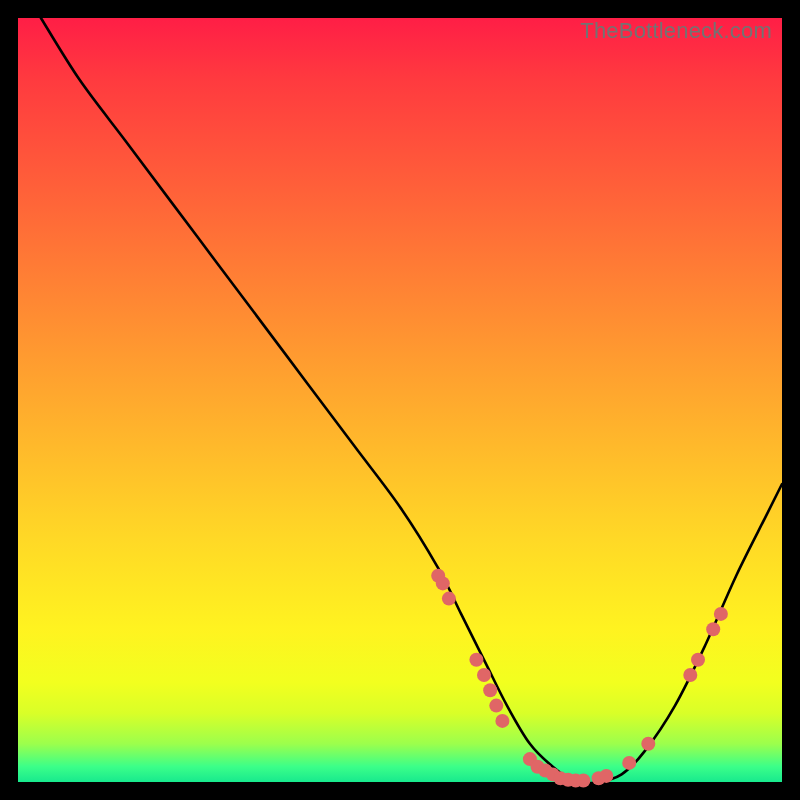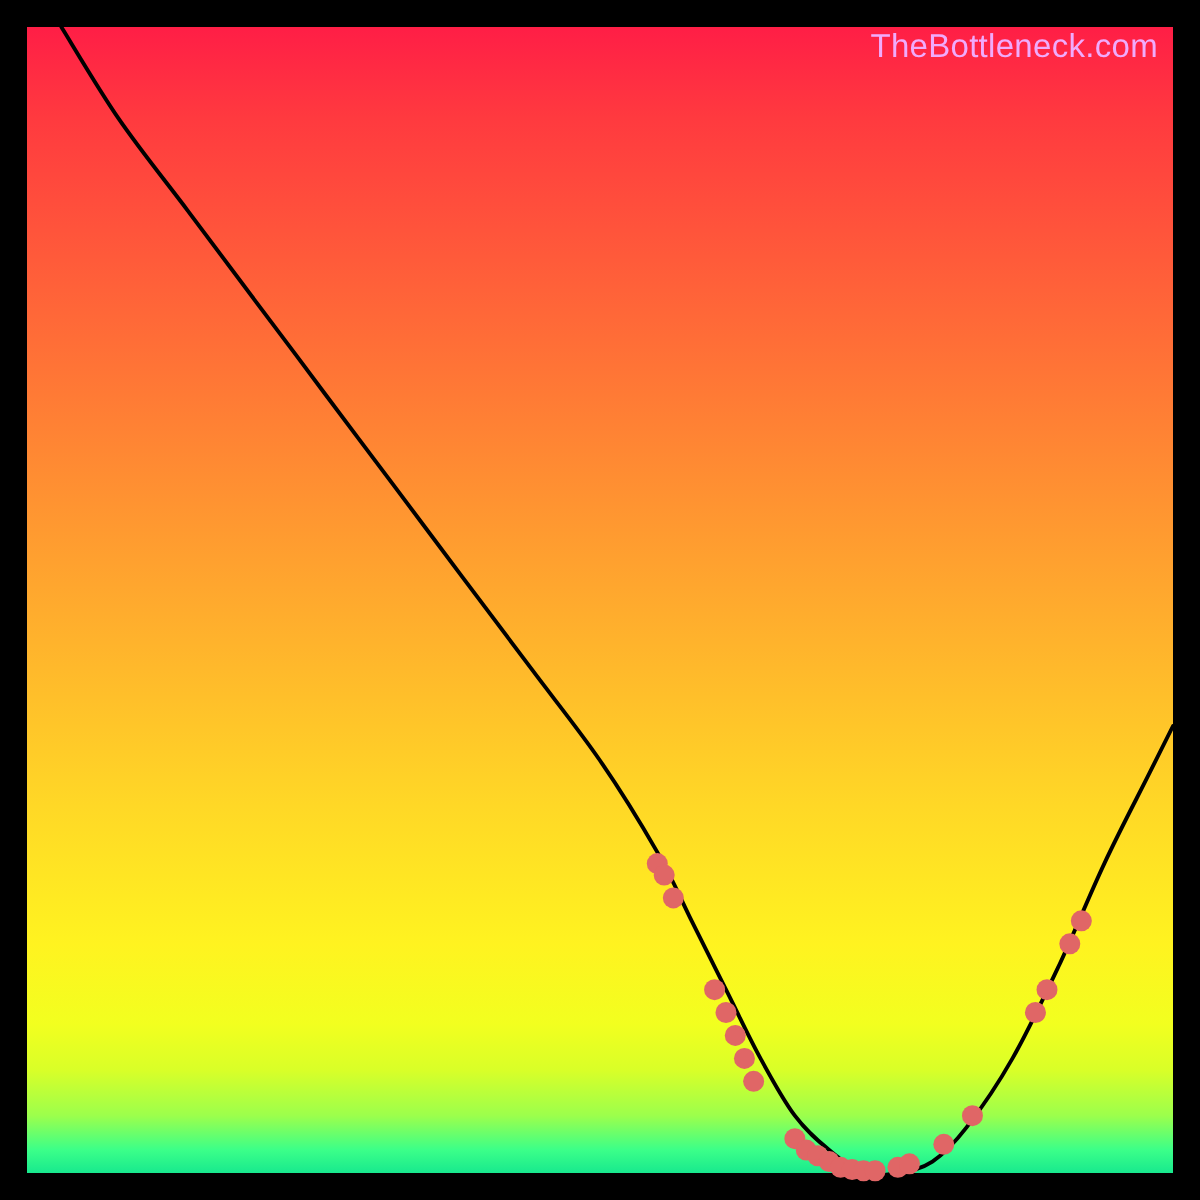--- a/index.html
+++ b/index.html
@@ -40,21 +40,21 @@
       #d9ff28 91%,
       #9cff4c 95%,
       #3bff89 98%,
       #18e98e 100%
     );
   }
   .watermark {
     position: absolute;
     top: 0px;
     right: 10px;
-    color: #f0abfc;
+    color: #737373;
     font-size: 22px;
     font-weight: 500;
     letter-spacing: 0.2px;
     user-select: none;
   }
   svg.curve {
     position: absolute;
     left: 0;
     top: 0;
     width: 764px;

